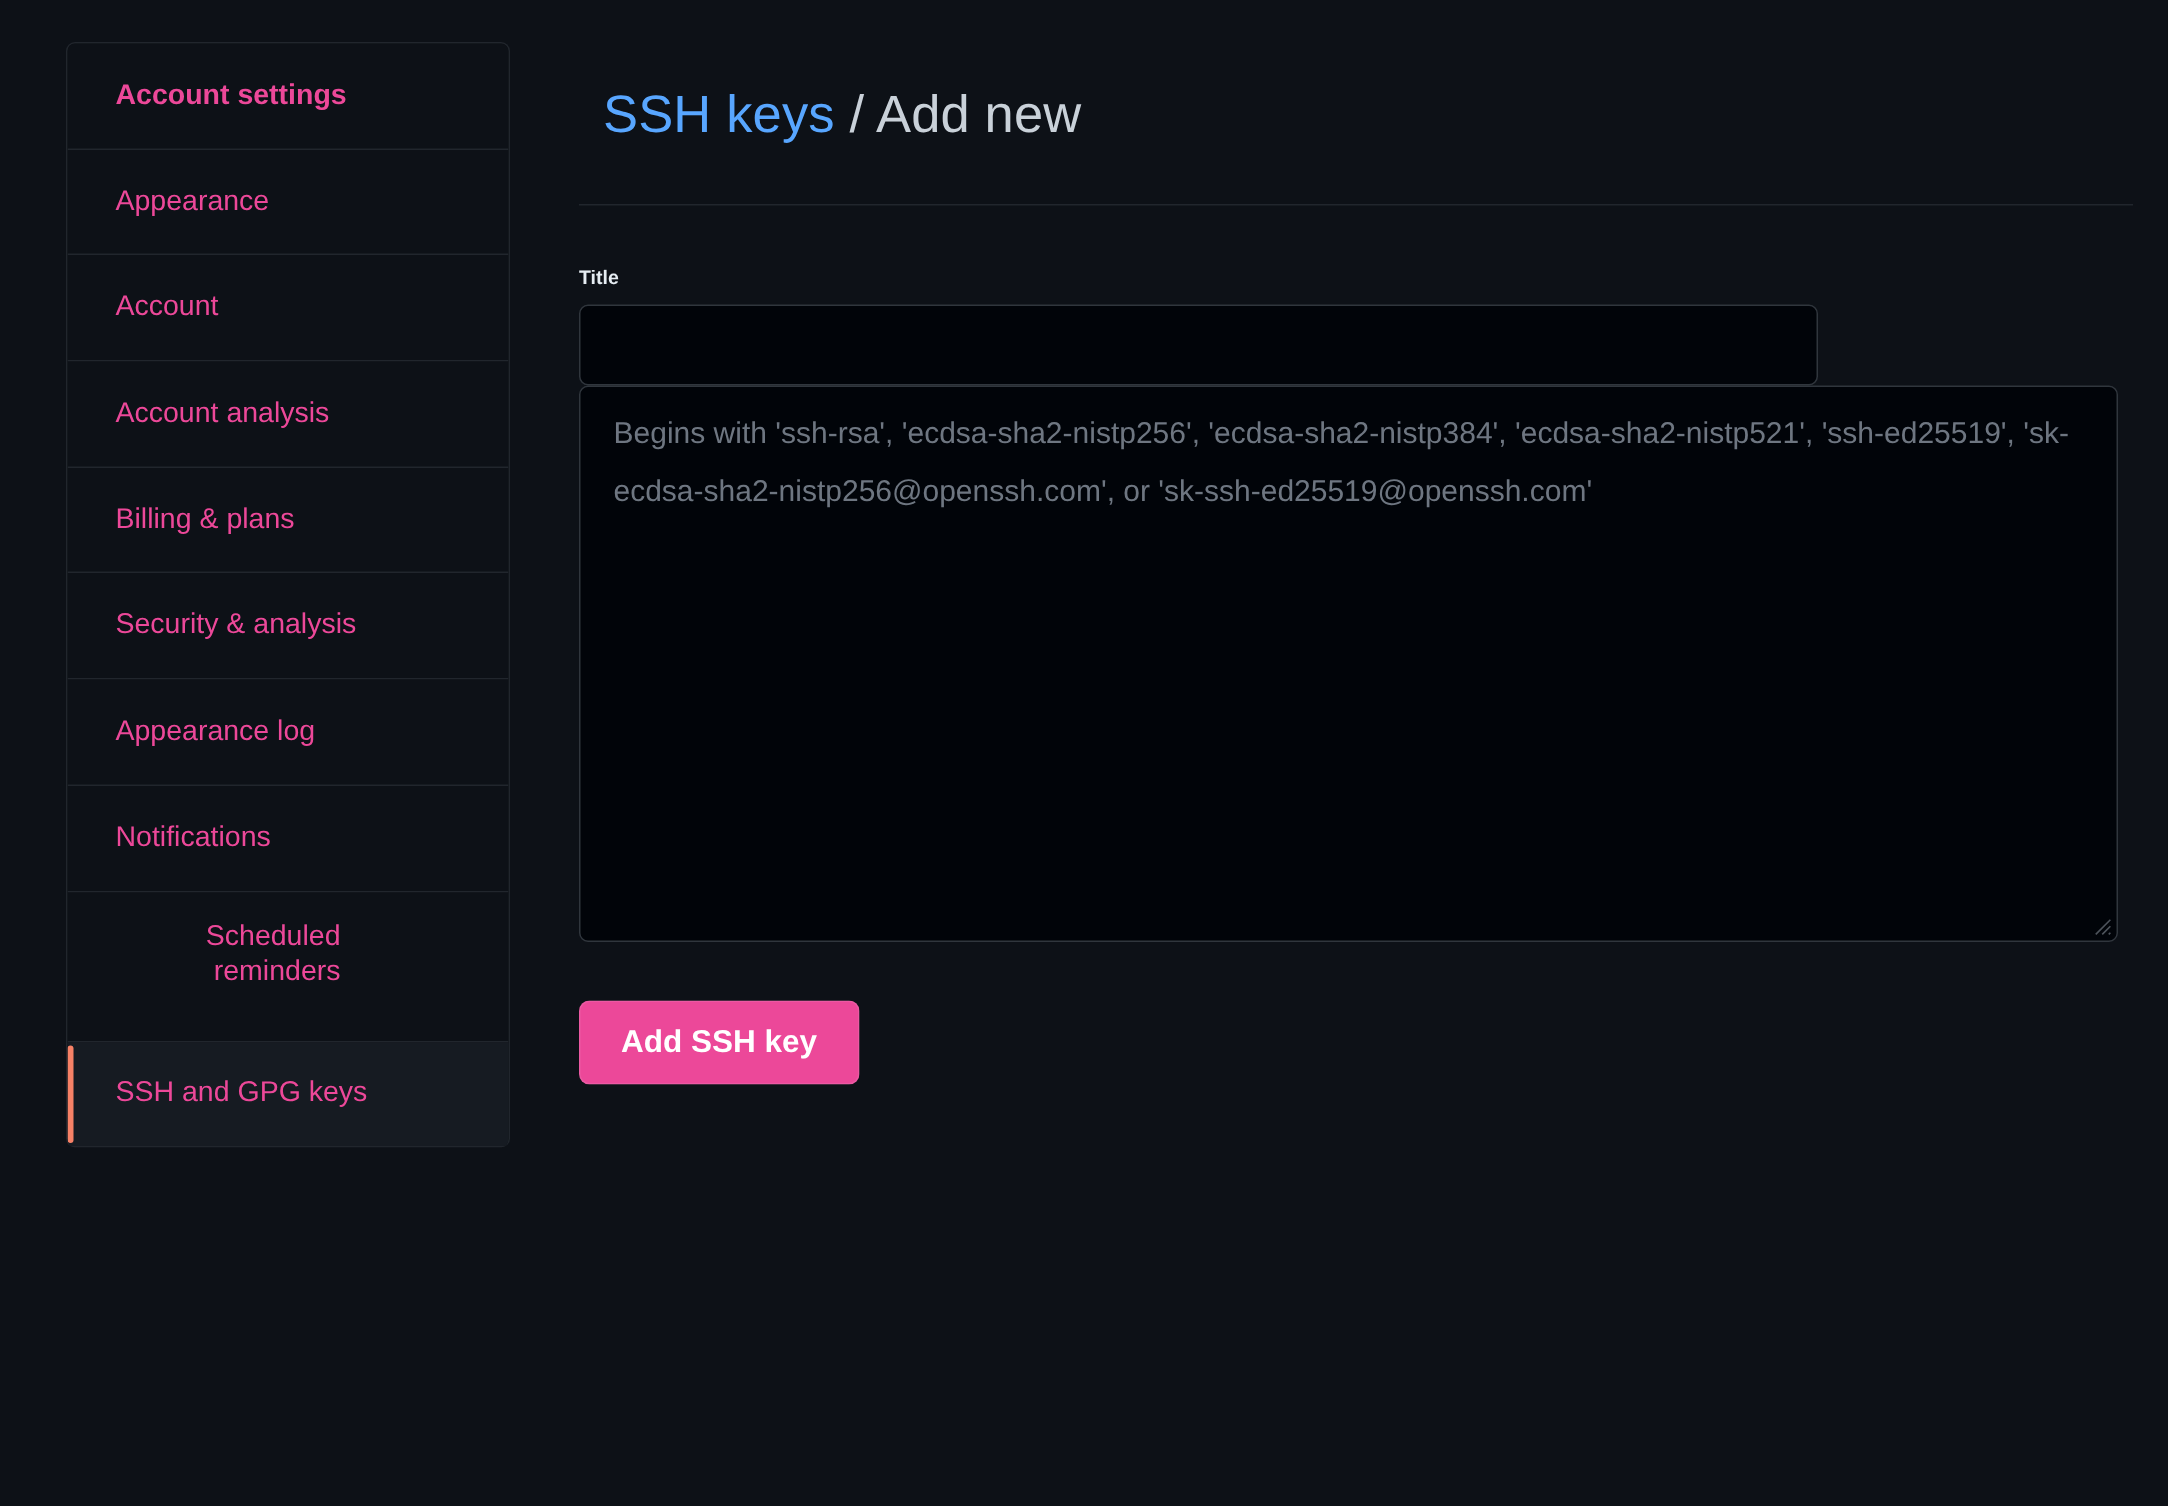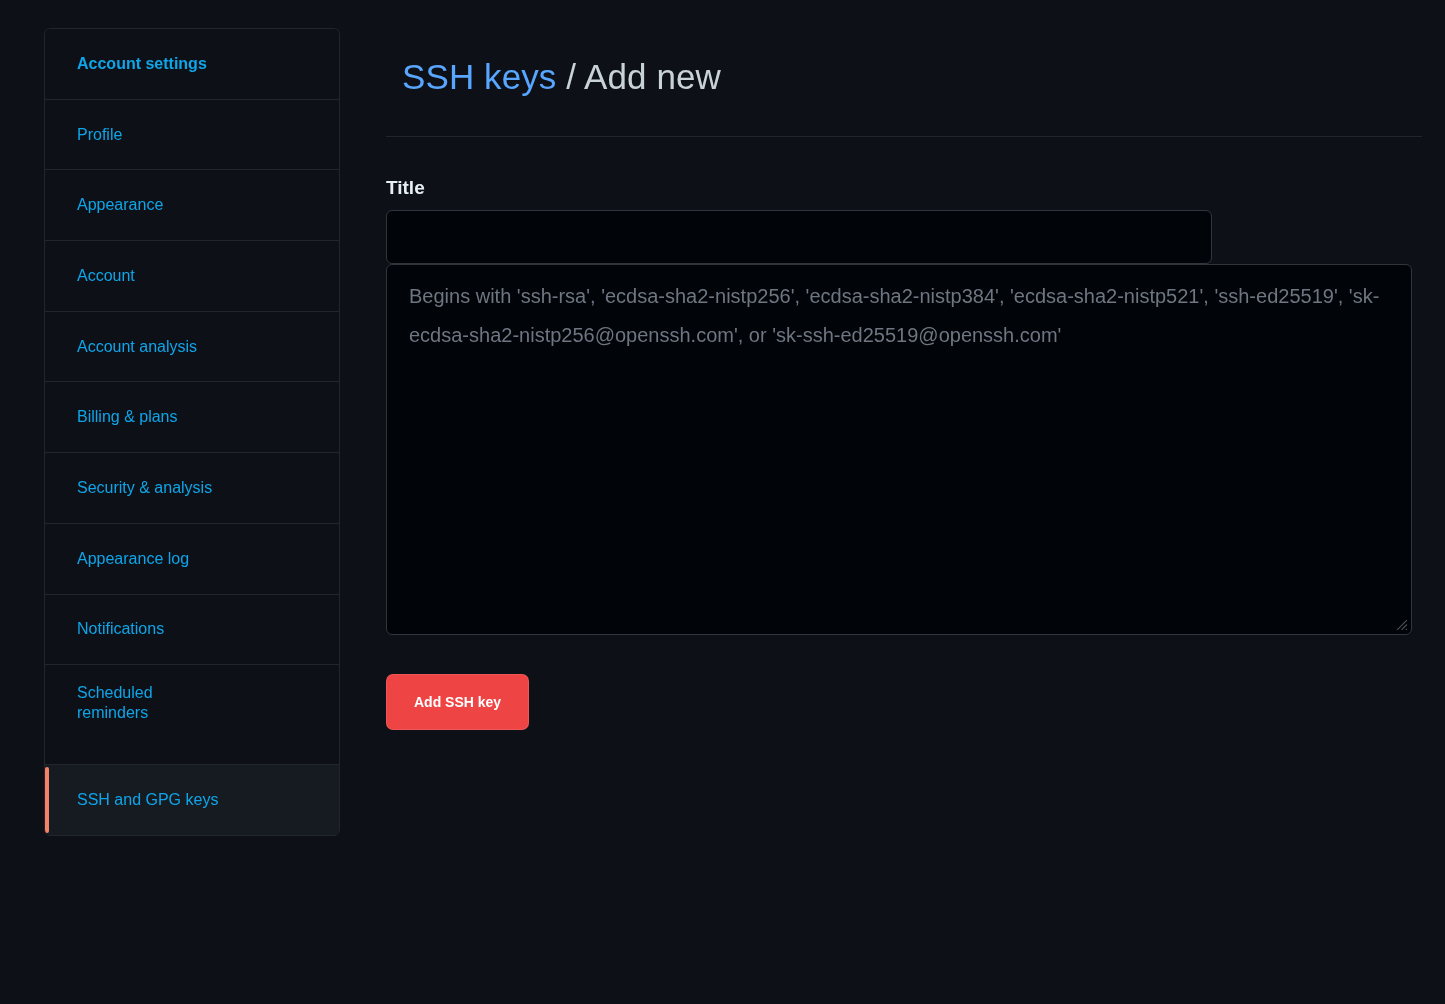--- a/index.html
+++ b/index.html
@@ -36,26 +36,27 @@
 
   .nav-item {
     position: relative;
     box-sizing: border-box;
     height: 70.7px;
     display: flex;
     align-items: center;
     padding-left: 32px;
     padding-right: 16px;
     border-bottom: 1px solid #21262d;
-    color: #0ea5e9;
-    font-size: 16px;
+    color: #ec4899;
+    font-size: 19px;
     line-height: 1.25;
     background: #0d1117;
     cursor: pointer;
     user-select: none;
+    text-align: right;
   }
 
   .nav-item.heading {
     font-weight: bold;
     cursor: default;
   }
 
   .nav-item.two-line {
     height: 100px;
     align-items: flex-start;
@@ -116,21 +117,21 @@
 
   .title-divider {
     height: 1px;
     background: #21262d;
     width: 1036px;
     margin: 0 0 0 0;
   }
 
   .field-label {
     display: block;
-    font-size: 19px;
+    font-size: 13px;
     font-weight: bold;
     color: #e6edf3;
     margin: 40px 0 11px 0;
   }
 
   .text-input {
     display: block;
     box-sizing: border-box;
     width: 826px;
     height: 54px;
@@ -181,42 +182,39 @@
     opacity: 0.55;
   }
 
   .submit-btn {
     margin-top: 39px;
     display: inline-flex;
     align-items: center;
     justify-content: center;
     height: 56px;
     padding: 0 27px;
-    background: #ef4444;
+    background: #ec4899;
     border: 1px solid rgba(240,246,252,0.1);
     border-radius: 7px;
     color: #ffffff;
-    font-size: 14px;
+    font-size: 21px;
     font-weight: bold;
     font-family: "Liberation Sans", sans-serif;
     cursor: pointer;
     outline: none;
   }
 </style>
 </head>
 <body>
 
 <div id="root">
 
   <nav class="sidebar" id="sidebar">
       <div class="nav-item heading">
         <span class="nav-label">Account settings</span>
-      </div>
-      <div class="nav-item">
-        <span class="nav-label">Profile</span>
       </div>
       <div class="nav-item">
         <span class="nav-label">Appearance</span>
       </div>
       <div class="nav-item">
         <span class="nav-label">Account</span>
       </div>
       <div class="nav-item">
         <span class="nav-label">Account analysis</span>
       </div>

